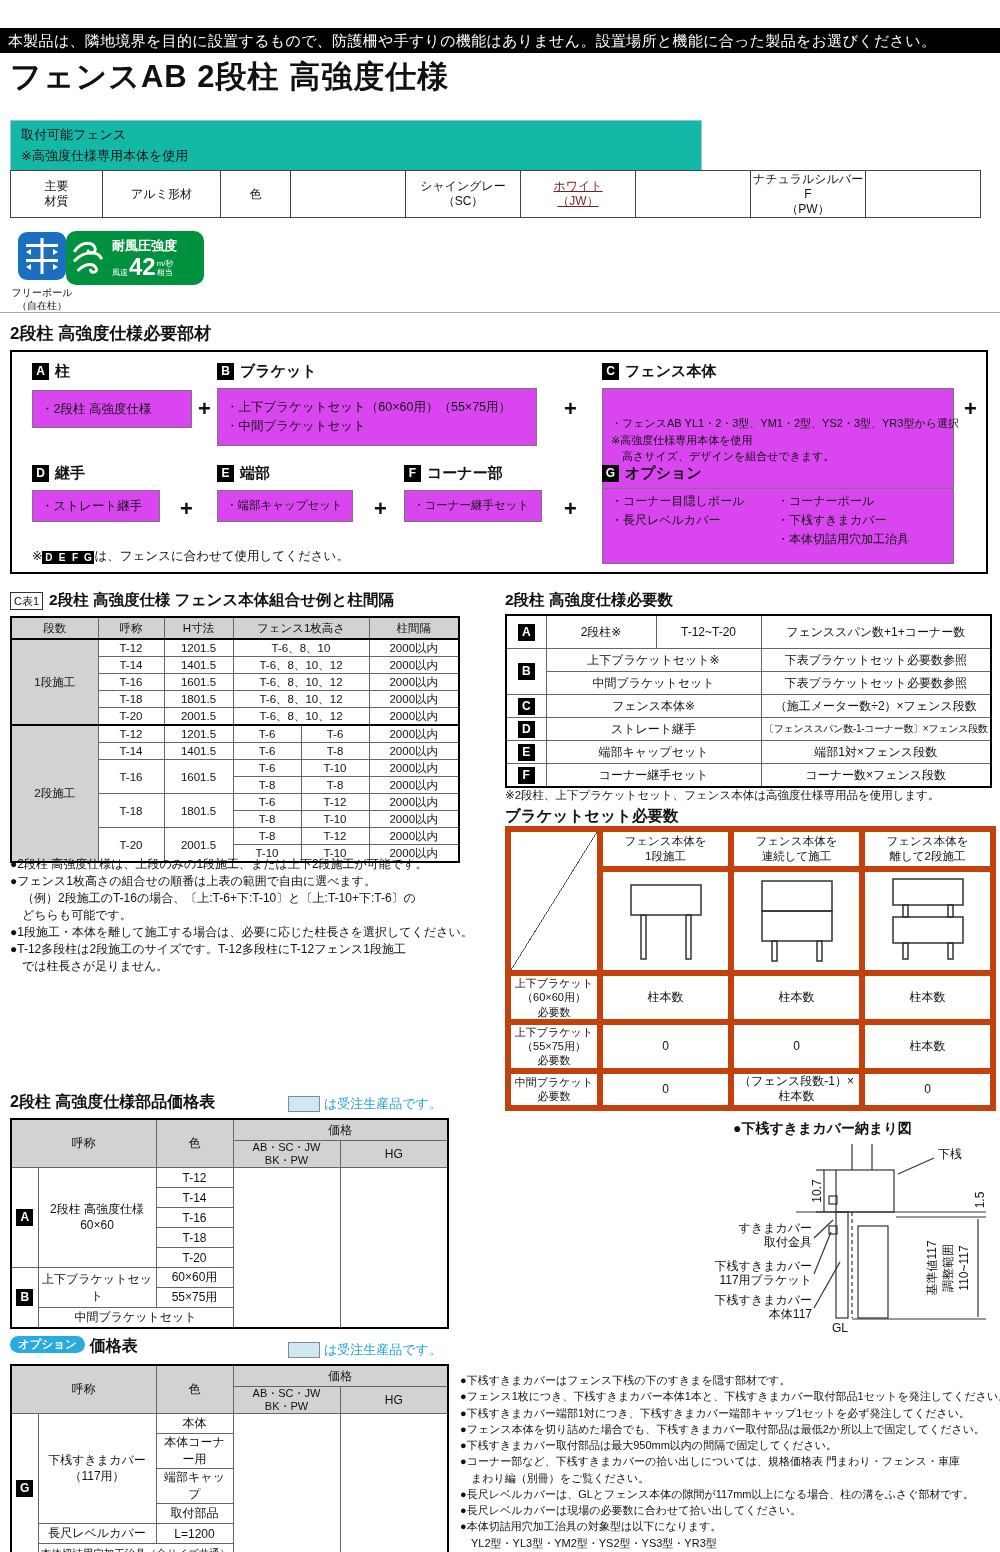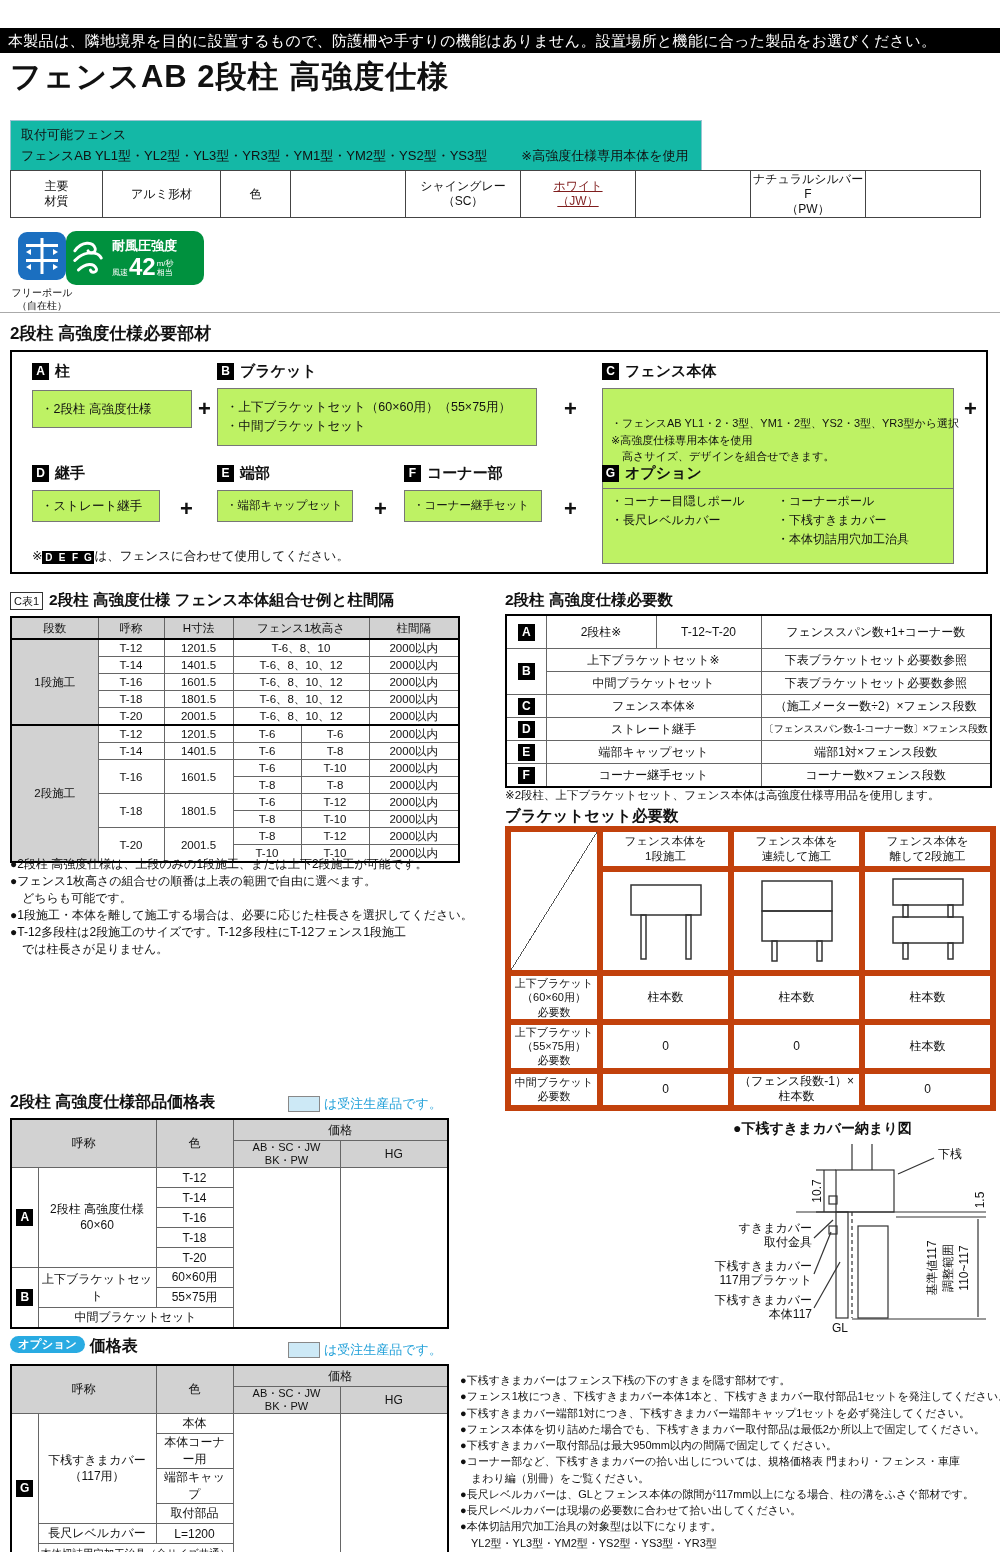--- a/index.html
+++ b/index.html
@@ -38,21 +38,21 @@
 
   .hr1{left:0;top:312px;width:1000px;border-top:1px solid #aaa;}
 
   .ph{left:10px;top:322px;font-size:17px;font-weight:bold;}
   .pbox{left:10px;top:350px;width:978px;height:224px;border:2px solid #000;box-sizing:border-box;}
   .plabel{position:absolute;display:flex;align-items:center;gap:6px;font-size:15px;font-weight:bold;white-space:nowrap;}
   .sq{display:inline-block;width:17px;height:17px;background:#000;color:#fff;font-weight:bold;
     font-size:12px;line-height:17px;text-align:center;flex:0 0 auto;}
   .sqs{display:inline-block;width:13px;height:13px;background:#000;color:#fff;font-weight:bold;
     font-size:10px;line-height:13px;text-align:center;vertical-align:-1px;}
-  .ibox{position:absolute;border:1px solid #777;background:#bef264;font-size:12.5px;
+  .ibox{position:absolute;border:1px solid #777;background:#d946ef;font-size:12.5px;
     display:flex;flex-direction:column;justify-content:center;padding:3px 8px;line-height:1.5;box-sizing:border-box;white-space:nowrap;}
   .plus{position:absolute;font-size:22px;font-weight:bold;}
   .gcols{display:flex;gap:4px;}
   .gcols div{line-height:1.6;}
   .pnote{position:absolute;left:20px;top:196px;font-size:12.5px;white-space:nowrap;}
 
   table{border-collapse:collapse;table-layout:fixed;}
   td{padding:0 2px;text-align:center;overflow:hidden;}
 
   .t1h{left:10px;top:590px;display:flex;align-items:center;gap:6px;}
@@ -107,21 +107,20 @@
 <body>
 
 <div id="page">
 
   <div class="abs notice">本製品は、隣地境界を目的に設置するもので、防護柵や手すりの機能はありません。設置場所と機能に合った製品をお選びください。</div>
   <div class="abs title">フェンスAB 2段柱 高強度仕様</div>
 
   <div class="abs compat">
     <div>取付可能フェンス</div>
     <div class="l2">
-      <span>フェンスAB YL1型・YL2型・YL3型・YR3型・YM1型・YM2型・YS2型・YS3型</span>
       <span>※高強度仕様専用本体を使用</span>
     </div>
   </div>
 
   <div class="abs mats">
     <div class="cell w1">
       <div>主要</div>
         <div>材質</div>
     </div>
     <div class="cell w2">
@@ -384,20 +383,21 @@
             <td>T-10</td>
             <td>2000以内</td>
           </tr>
     </tbody>
       </table>
   </div>
 
   <div class="abs nl">
     <div>●2段柱 高強度仕様は、上段のみの1段施工、または上下2段施工が可能です。</div>
       <div>●フェンス1枚高さの組合せの順番は上表の範囲で自由に選べます。</div>
+      <div>　（例）2段施工のT-16の場合、〔上:T-6+下:T-10〕と〔上:T-10+下:T-6〕の</div>
     <div>　どちらも可能です。</div>
       <div>●1段施工・本体を離して施工する場合は、必要に応じた柱長さを選択してください。</div>
       <div>●T-12多段柱は2段施工のサイズです。T-12多段柱にT-12フェンス1段施工</div>
     <div>　では柱長さが足りません。</div>
   </div>
 
   <div class="abs reqh">2段柱 高強度仕様必要数</div>
 
   <div class="abs req">
     <table>

